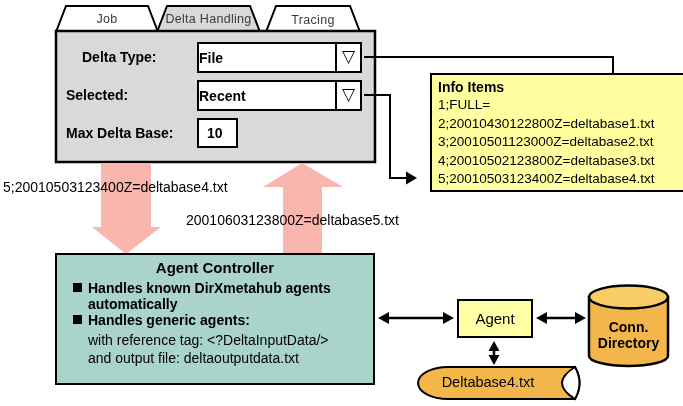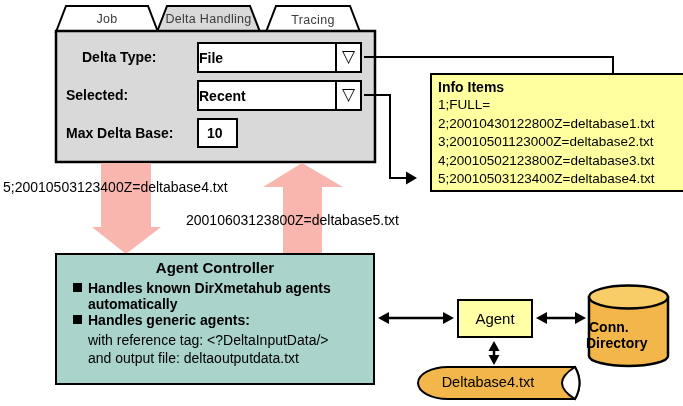--- a/index.html
+++ b/index.html
@@ -43,21 +43,21 @@
   .ac-body { position: absolute; left: 16px; top: 25px; right: 6px; }
   .ac-item { display: flex; gap: 6px; font-size: 14px; font-weight: bold; line-height: 16px; }
   .ac-item .sq { width: 9px; height: 9px; background: #000; flex: none; margin-top: 3px; }
   .ac-item .txt { max-width: 270px; }
   .ac-detail { margin-left: 15px; font-size: 14px; font-weight: normal; line-height: 17.5px; }
   .ac-detail.first { margin-top: 4px; }
 
   
   .agent-box { background: #ffffa6; border: 2px solid #000; display: flex;
                align-items: center; justify-content: center; font-size: 15px; }
-  .cyl-label { text-align: left; font-size: 14px; font-weight: bold; line-height: 15px; }
+  .cyl-label { text-align: center; font-size: 14px; font-weight: bold; line-height: 15px; }
   .file-label { text-align: center; font-size: 14.5px; }
 </style>
 </head>
 <body>
 
 <div class="stage">
 
   <svg class="art" width="683" height="406" viewBox="0 0 683 406">
 
     <polygon points="66,6 148,6 158,32 56,32" fill="#ffffff" stroke="#000" stroke-width="2"></polygon>

